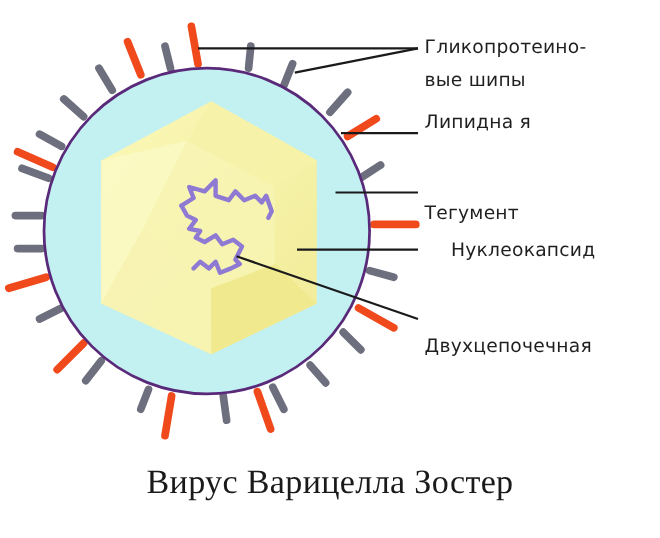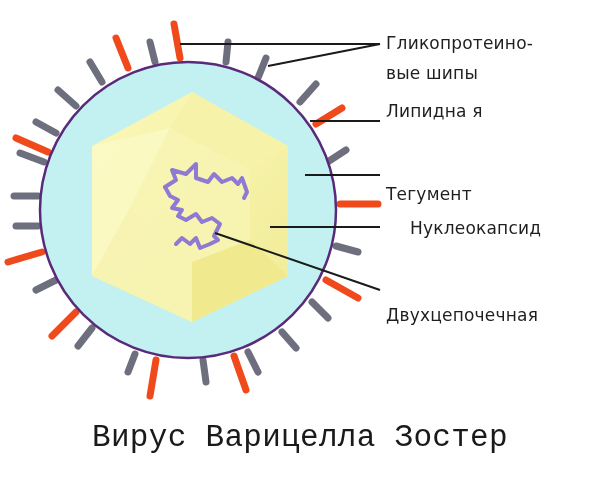--- a/index.html
+++ b/index.html
@@ -1,19 +1,19 @@
 <!DOCTYPE html>
 <html><head>
 <meta charset="utf-8">
 <style>
   html, body { margin:0; padding:0; background:#ffffff; }
   body { width:600px; height:489px; position:relative; overflow:hidden; font-family:"DejaVu Sans", sans-serif; }
   #diagram { position:absolute; left:0; top:0; width:600px; height:489px; }
   .label { position:absolute; color:#1f1f1f; font-family:"DejaVu Sans", sans-serif; font-size:17px; line-height:26px; letter-spacing:0.2px; white-space:nowrap; }
-  .title { position:absolute; left:0; width:600px; top:420px; text-align:center; font-family:Liberation Mono, monospace; font-size:31px; color:#1a1a1a; letter-spacing:0.3px; }
+  .title { position:absolute; left:0; width:600px; top:420px; text-align:center; font-family:Liberation Serif, serif; font-size:31px; color:#1a1a1a; letter-spacing:0.3px; }
 </style>
 </head>
 <body>
 
 <svg id="diagram" viewBox="0 0 600 489" xmlns="http://www.w3.org/2000/svg">
   <defs>
     <linearGradient id="capsidGrad" x1="0" y1="0" x2="1" y2="1">
       <stop offset="0" stop-color="#fbf8b8"></stop>
       <stop offset="1" stop-color="#f1ec98"></stop>
     </linearGradient>

